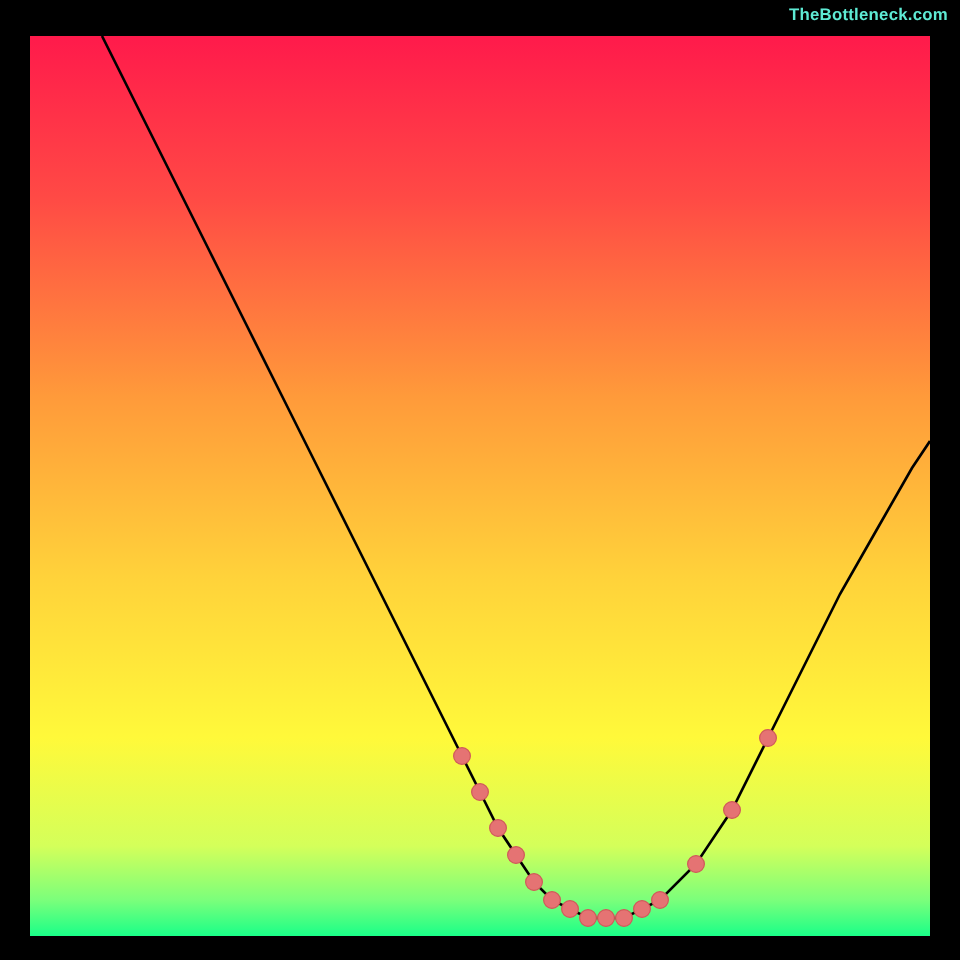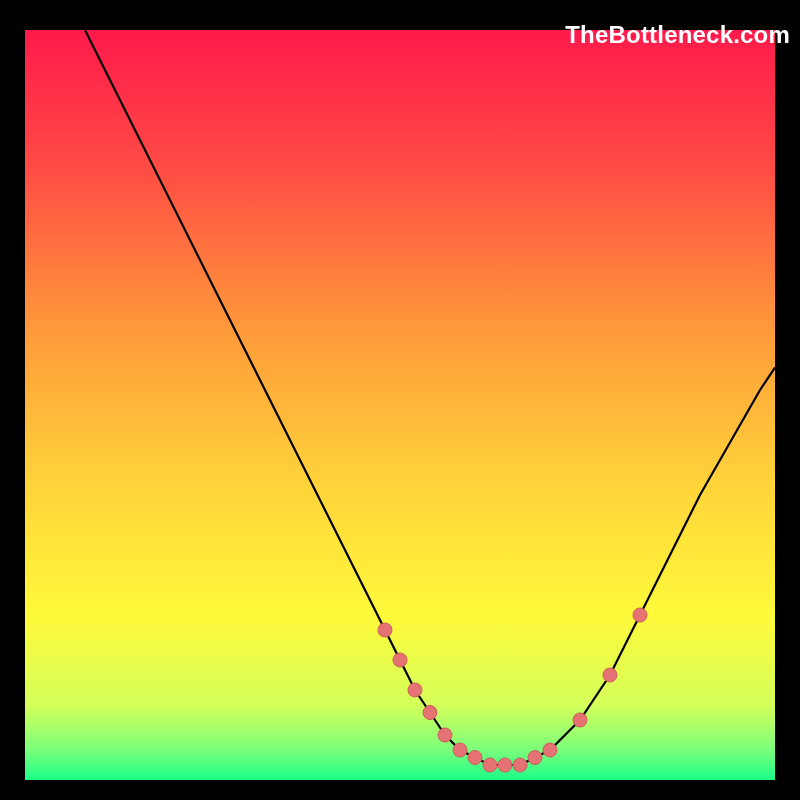--- a/index.html
+++ b/index.html
@@ -5,26 +5,26 @@
   * { margin: 0; padding: 0; box-sizing: border-box; }
   html, body { width: 800px; height: 800px; overflow: hidden; background: #000; }
   .frame {
     position: relative;
     width: 800px;
     height: 800px;
     background: #000;
   }
   .watermark {
     position: absolute;
-    top: 21px;
+    top: 4px;
     right: 10px;
     font-family: Arial, Helvetica, sans-serif;
-    font-size: 24px;
+    font-size: 14px;
     font-weight: bold;
-    color: #ffffff;
+    color: #5eead4;
     letter-spacing: 0.2px;
     z-index: 10;
   }
   .plot {
     position: absolute;
     left: 25px;
     top: 30px;
     width: 750px;
     height: 750px;
   }

